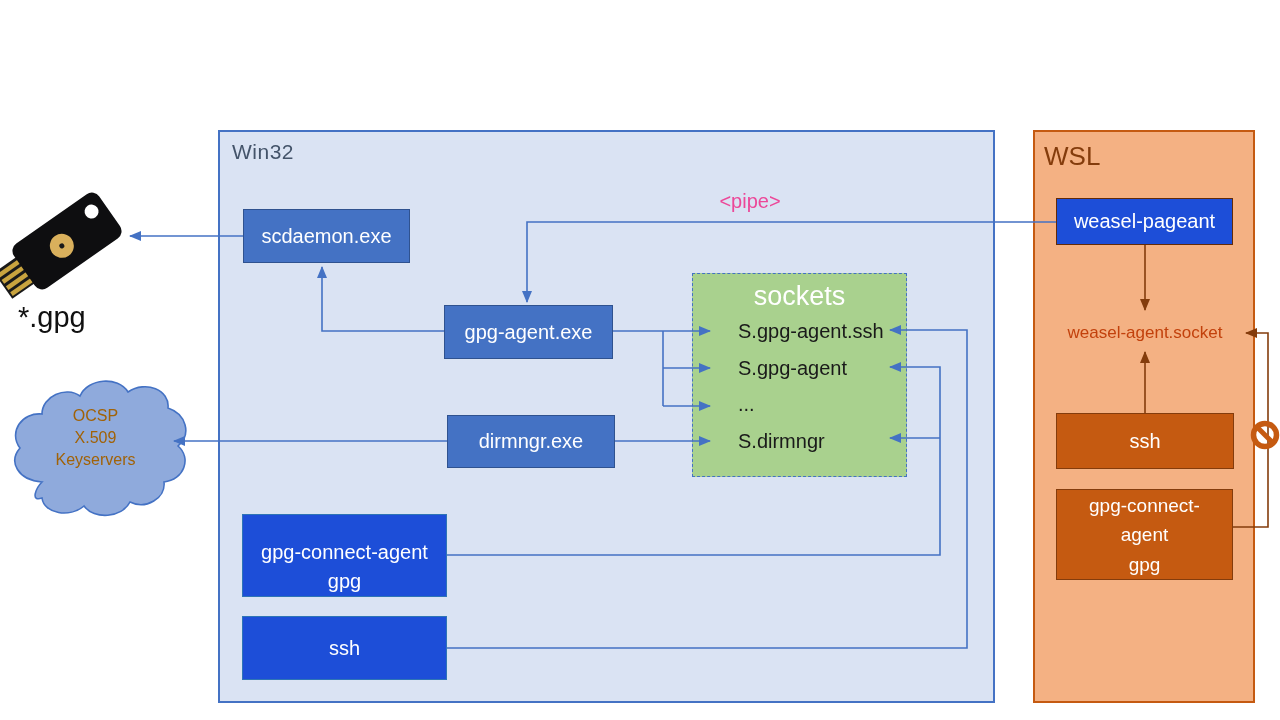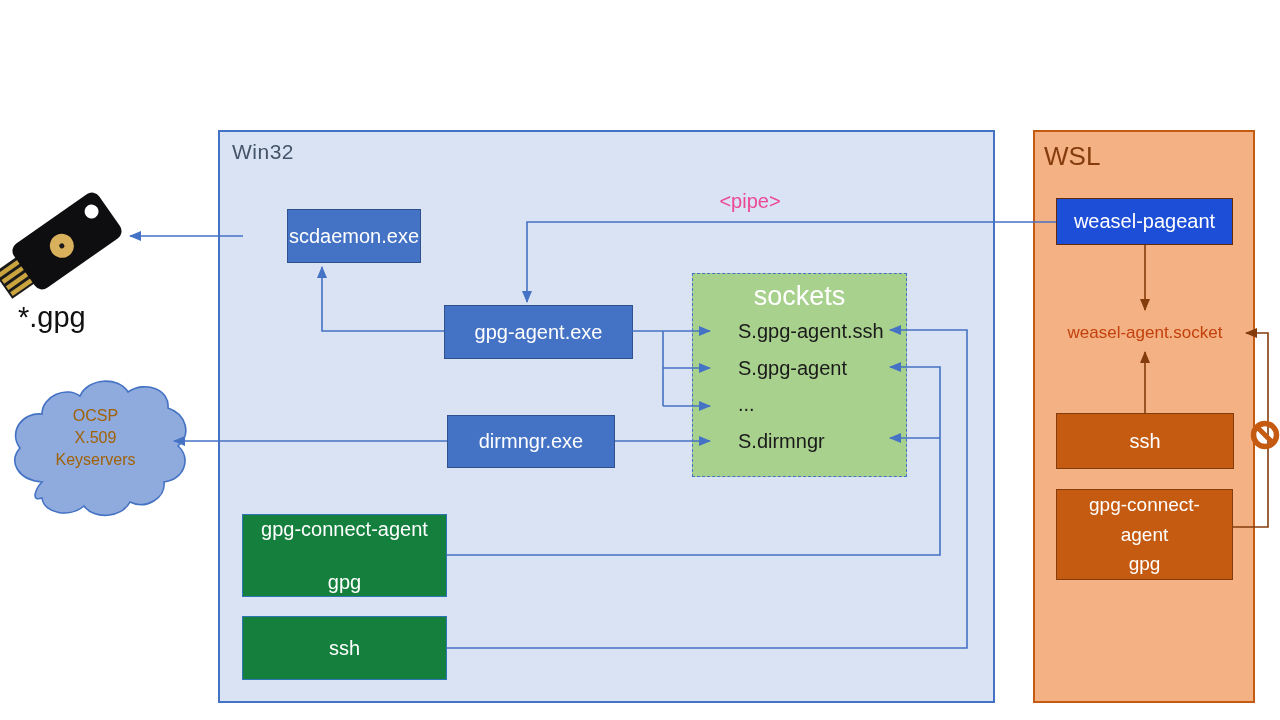--- a/index.html
+++ b/index.html
@@ -25,27 +25,27 @@
   .wsl-label{
     left:1044px;top:141px;font-size:26px;color:#843C0C;
   }
 
   
   .node{
     display:flex;align-items:center;justify-content:center;
     color:#ffffff;font-size:20px;text-align:center;line-height:1.45;
   }
   .blue{background:#4472C4;border:1.5px solid #2F528F;}
-  .cyan{background:#15803d;border:1.5px solid #2E75B6;gap:24px;}
+  .cyan{background:#1d4ed8;border:1.5px solid #2E75B6;}
   .brown-dark{background:#1d4ed8;border:1.5px solid #632B09;}
   .orange{background:#C55A11;border:1.5px solid #843C0C;}
-  .col{flex-direction:column;}
+  .col{flex-direction:column;justify-content:flex-end;}
 
-  .scdaemon{left:243px;top:209px;width:134px;height:54px;margin-left:44px;}
-  .gpg-agent{left:444px;top:305px;width:189px;height:54px;}
+  .scdaemon{left:243px;top:209px;width:167px;height:54px;}
+  .gpg-agent{left:444px;top:305px;width:169px;height:54px;}
   .dirmngr{left:447px;top:415px;width:168px;height:53px;}
   .gca-w32{left:242px;top:514px;width:205px;height:83px;}
   .ssh-w32{left:242px;top:616px;width:205px;height:64px;}
 
   .sockets{
     left:692px;top:273px;width:215px;height:204px;
     background:#A9D18E;border:1.5px dashed #4472C4;
   }
   .sockets-title{
     left:692px;top:281px;width:215px;text-align:center;

